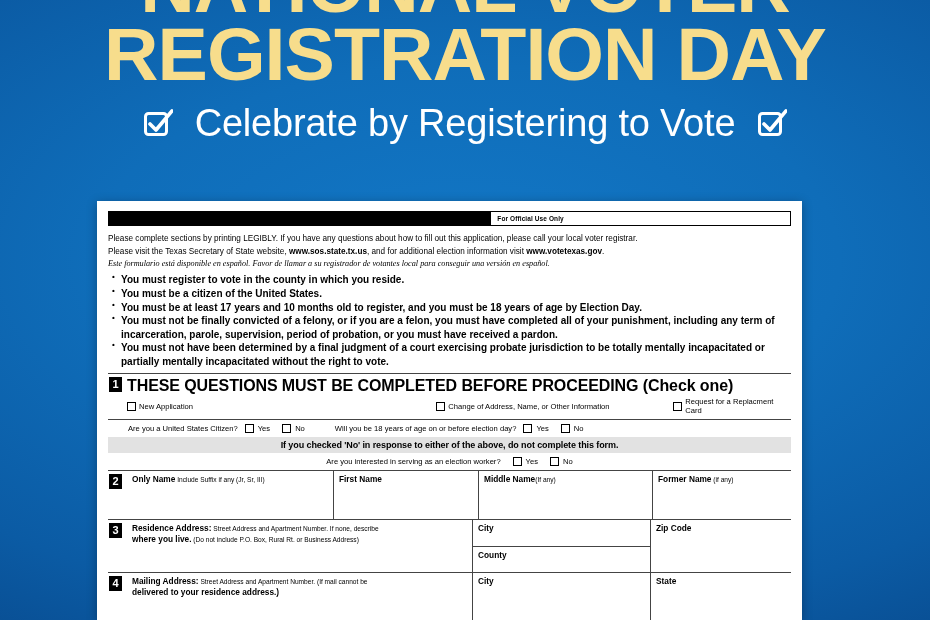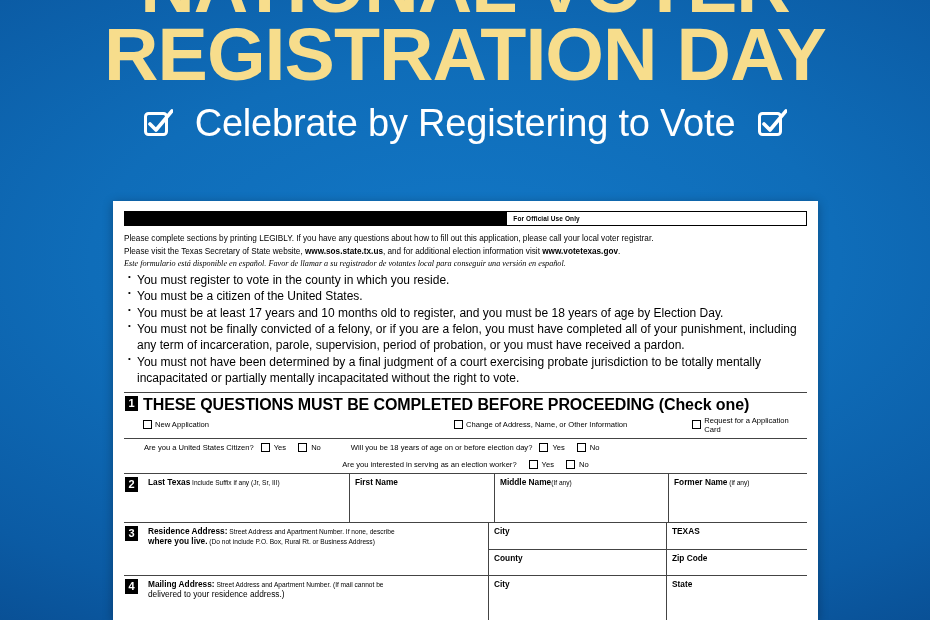--- a/index.html
+++ b/index.html
@@ -62,21 +62,21 @@
   .chk-glyph {
     position: relative;
     width: 30px; height: 30px;
     flex: 0 0 auto;
   }
   .chk-glyph svg { display: block; }
 
   
   .sheet {
     position: absolute;
-    left: 113px; top: 201px;
+    left: 97px; top: 201px;
     width: 705px; height: 419px;
     background: #ffffff;
     box-shadow: 0 2px 10px rgba(0,0,0,0.30);
     overflow: hidden;
     font-family: "Liberation Sans", sans-serif;
     color: #000;
   }
   .sheet-inner {
     padding: 10px 11px 0 11px;
   }
@@ -123,23 +123,23 @@
     text-align: center;
     line-height: 13px;
     letter-spacing: 0.2px;
   }
   .qual-list {
     margin: 3px 0 0 0;
     padding: 0;
     list-style: none;
   }
   .qual-list li {
-    font-size: 12px;
+    font-size: 10px;
     line-height: 1.33;
-    font-weight: normal;
+    font-weight: bold;
     padding-left: 13px;
     position: relative;
     margin-bottom: 0.5px;
   }
   .qual-list li:before {
     content: "•";
     position: absolute;
     left: 4px; top: -1px;
     font-size: 8px;
   }
@@ -326,21 +326,21 @@
             <div class="opt o1">
               <span class="opt-box"></span>
               <span>New Application</span>
             </div>
             <div class="opt o2">
               <span class="opt-box"></span>
               <span>Change of Address, Name, or Other Information</span>
             </div>
             <div class="opt">
               <span class="opt-box"></span>
-              <span>Request for a Application Card</span>
+              <span>Request for a Replacment Card</span>
             </div>
           </div>
         </div>
       </div>
 
       <div class="citizen-row">
         <span class="lbl">Are you a United States Citizen?</span>
         <span class="yn">
           <span class="opt-box"></span>
           <span>Yes</span>
@@ -353,38 +353,39 @@
         <span class="yn">
           <span class="opt-box"></span>
           <span>Yes</span>
         </span>
         <span class="yn">
           <span class="opt-box"></span>
           <span>No</span>
         </span>
       </div>
 
+      <div class="warn-bar">If you checked 'No' in response to either of the above, do not complete this form.</div>
 
       <div class="worker-row">
         <span>Are you interested in serving as an election worker?</span>
         <span class="yn">
           <span class="opt-box"></span>
           <span>Yes</span>
         </span>
         <span class="yn">
           <span class="opt-box"></span>
           <span>No</span>
         </span>
       </div>
 
       <div class="grid-sec">
         <div class="sec-num">2</div>
         <div class="grid-cells row2">
           <div class="cell c-name-1">
-            <div class="cell-label"><b>Last Texas</b><span class="tiny"> Include Suffix if any (Jr, Sr, III)</span></div>
+            <div class="cell-label"><b>Only Name</b><span class="tiny"> Include Suffix if any (Jr, Sr, III)</span></div>
           </div>
           <div class="cell c-name-2">
             <div class="cell-label">First Name</div>
           </div>
           <div class="cell c-name-3">
             <div class="cell-label"><b>Middle Name</b><span class="tiny">(If any)</span></div>
           </div>
           <div class="cell c-name-4">
             <div class="cell-label"><b>Former Name</b><span class="tiny"> (if any)</span></div>
           </div>
@@ -401,35 +402,32 @@
           <div class="cell c-addr-2 stacked" style="padding:0;">
             <div class="sub" style="height:50%;">
               <div class="cell-label">City</div>
             </div>
             <div class="sub" style="height:50%;">
               <div class="cell-label">County</div>
             </div>
           </div>
           <div class="cell c-addr-3 stacked" style="padding:0;">
             <div class="sub" style="height:50%;">
-              <div class="cell-label">TEXAS</div>
-            </div>
-            <div class="sub" style="height:50%;">
               <div class="cell-label">Zip Code</div>
             </div>
           </div>
         </div>
       </div>
 
       <div class="grid-sec">
         <div class="sec-num">4</div>
         <div class="grid-cells row4">
           <div class="cell c-addr-1">
             <div class="cell-label"><b>Mailing Address:</b><span class="tiny"> Street Address and Apartment Number. (If mail cannot be</span></div>
-            <div class="cell-label tiny" style="font-weight:normal;">delivered to your residence address.)</div>
+            <div class="cell-label tiny" style="font-weight:bold;">delivered to your residence address.)</div>
           </div>
           <div class="cell c-addr-2">
             <div class="cell-label">City</div>
           </div>
           <div class="cell c-addr-3 stacked" style="padding:0;gap:33px;">
             <div class="sub" style="height:50%;">
               <div class="cell-label">State</div>
             </div>
             <div class="sub" style="height:50%;">
               <div class="cell-label">Zip Code</div>

